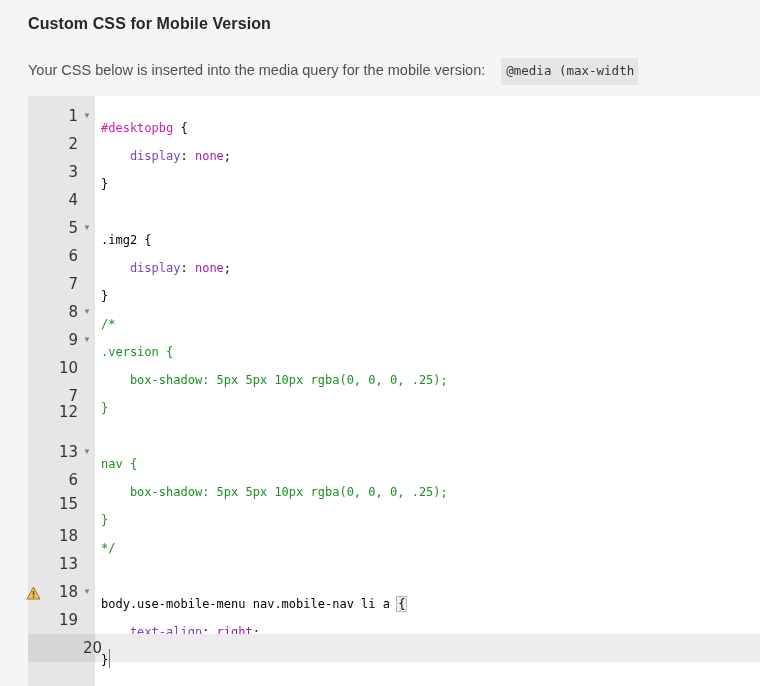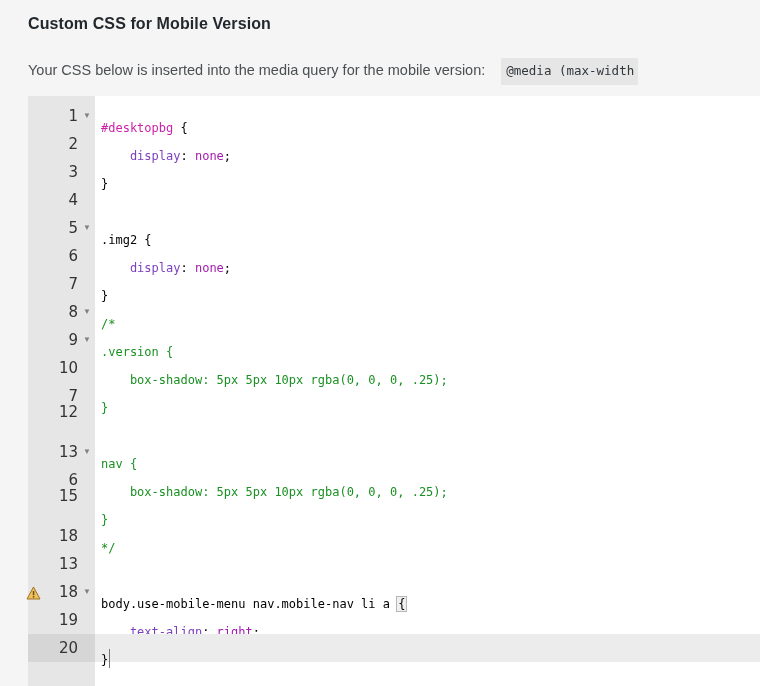--- a/index.html
+++ b/index.html
@@ -195,36 +195,36 @@
         <div class="code" style="top: 258px;"><span class="tok-comment">    box-shadow: 5px 5px 10px rgba(0, 0, 0, .25);</span></div>
         <div class="lineno" style="top: 286px;">7</div>
         <div class="code" style="top: 286px;"><span class="tok-comment">}</span></div>
         <div class="lineno" style="top: 302px;">12</div>
         <div class="code" style="top: 314px;"><span class="tok-comment"></span></div>
         <div class="lineno" style="top: 342px;">13</div>
         <div class="fold" style="top: 342px;">▼</div>
         <div class="code" style="top: 342px;"><span class="tok-comment">nav {</span></div>
         <div class="lineno" style="top: 370px;">6</div>
         <div class="code" style="top: 370px;"><span class="tok-comment">    box-shadow: 5px 5px 10px rgba(0, 0, 0, .25);</span></div>
-        <div class="lineno" style="top: 386px;">15</div>
+        <div class="lineno" style="top: 394px;">15</div>
         <div class="code" style="top: 398px;"><span class="tok-comment">}</span></div>
         <div class="lineno" style="top: 426px;">18</div>
         <div class="code" style="top: 426px;"><span class="tok-comment">*/</span></div>
         <div class="lineno" style="top: 454px;">13</div>
         <div class="code" style="top: 454px;"><span class="tok-plain"></span></div>
         <div class="warn-icon" style="top: 482px;"><svg width="15" height="14" viewBox="0 0 15 14">
             <polygon points="7.5,1 14,13 1,13" fill="#f0c060" stroke="#9a7420" stroke-width="1" stroke-linejoin="round"></polygon>
             <rect x="6.8" y="5" width="1.5" height="4.2" fill="#6b4f10"></rect>
             <rect x="6.8" y="10.1" width="1.5" height="1.5" fill="#6b4f10"></rect>
           </svg></div>
         <div class="lineno" style="top: 482px;">18</div>
         <div class="fold" style="top: 482px;">▼</div>
         <div class="code" style="top: 482px;"><span class="tok-plain">body.use-mobile-menu nav.mobile-nav li a </span><span class="tok-plain bracket-match">{</span></div>
         <div class="lineno" style="top: 510px;">19</div>
         <div class="code" style="top: 510px;"><span class="tok-prop">    text-align</span><span class="tok-plain">: </span><span class="tok-val">right</span><span class="tok-plain">;</span></div>
         <div class="gutter-hl" style="top: 538px;"></div>
         <div class="line-hl" style="top: 538px;"></div>
-        <div class="lineno" style="top: 538px;">20</div>
+        <div class="lineno" style="top: 538px; margin-left: 24px;">20</div>
         <div class="code" style="top: 538px;"><span class="tok-plain">}</span><span class="caret"></span></div>
       </div>
   </div>
 
 </div>
 
 </body></html>

